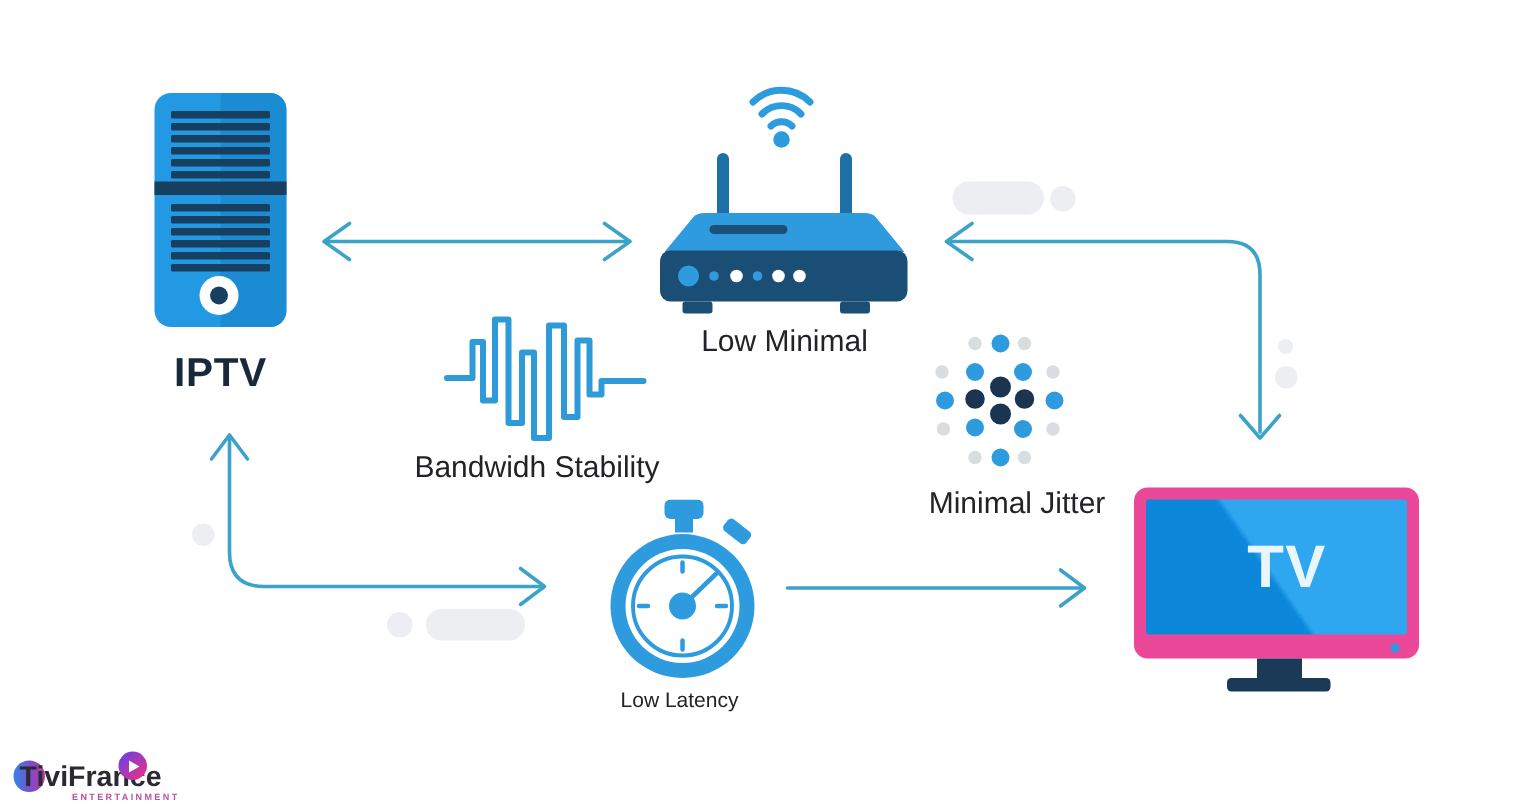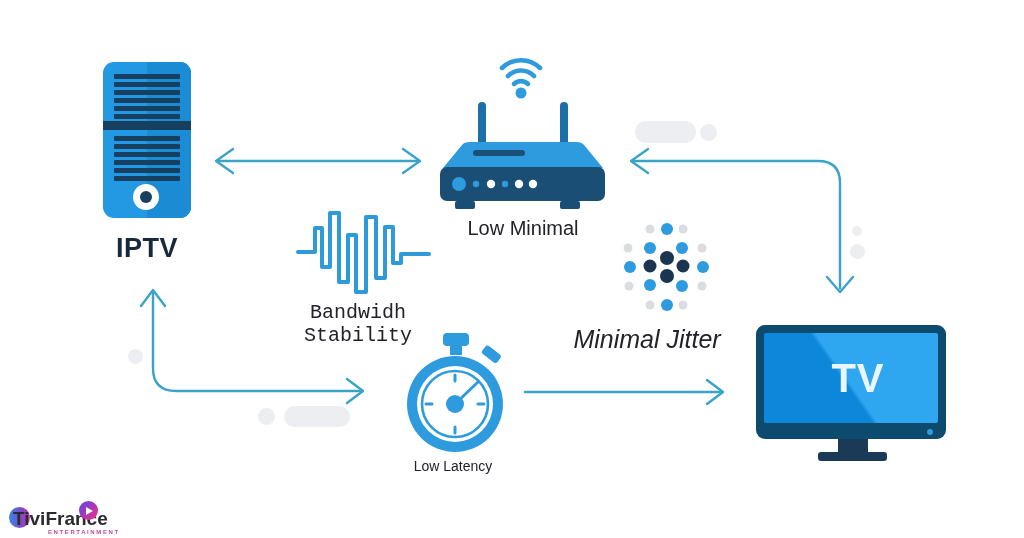--- a/index.html
+++ b/index.html
@@ -11,21 +11,21 @@
   .node-label{
     position:absolute;text-align:center;color:#222329;font-size:20px;
     font-family:"Liberation Sans",sans-serif;
   }
   .title-label{font-weight:700;font-size:27px;color:#18293C;letter-spacing:.5px;}
   .decor{position:absolute;background:#ECEEF1;}
   .decor.circle{border-radius:50%;}
   .decor.pill{border-radius:12px;}
   
   #tv-bezel{position:absolute;left:756px;top:325px;width:190px;height:114px;
-    background:#0c4a6e;border-radius:9px;}
+    background:#ec4899;border-radius:9px;}
   #tv-screen{position:absolute;left:8px;top:8px;width:174px;height:90px;
     background:linear-gradient(55deg,#0D87DA 0%,#0D87DA 46%,#2EA6F0 48%,#2EA6F0 100%);
     border-radius:2px;display:flex;align-items:center;justify-content:center;}
   #tv-screen .tv-text{color:#EAF6FF;font-size:40px;font-weight:700;padding-left:14px;letter-spacing:1px;}
   #tv-power-dot{position:absolute;right:13px;bottom:4px;width:6px;height:6px;border-radius:50%;background:#2E9BDF;}
   #tv-neck{position:absolute;left:838px;top:439px;width:30px;height:14px;background:#1B3A57;}
   #tv-base{position:absolute;left:818px;top:452px;width:69px;height:9px;background:#1B3A57;border-radius:3px;}
   
   #logo{position:absolute;left:8px;top:496px;width:120px;height:42px;}
   #logo-circle{position:absolute;left:1px;top:11px;width:21px;height:21px;border-radius:50%;
@@ -123,21 +123,21 @@
     <circle cx="95" cy="144" r="4.2" fill="#ffffff"></circle>
 
     <rect x="17" y="161" width="20" height="8" rx="2" fill="#1A4E74"></rect>
     <rect x="122" y="161" width="20" height="8" rx="2" fill="#1A4E74"></rect>
   </svg>
   <div class="node-label" style="left:438px;top:217px;width:170px;" data-bind="nodes.router.label">Low Minimal</div>
 
   <svg class="abs" style="left:293px;top:205px;" width="142" height="95" viewBox="0 0 142 95">
     <path d="M5,47 H22 V23 H29 V62 H37 V8 H46 V77 H55 V30 H63 V87 H73 V12 H83 V73 H92 V22 H100 V58 H108 V49 H136" fill="none" stroke="#2E9BD8" stroke-width="4" stroke-linejoin="round" stroke-linecap="round"></path>
   </svg>
-  <div class="node-label" style="left:268px;top:301px;width:180px;font-family:Liberation Mono, monospace;" data-bind="nodes.bandwidth.label">Bandwidh Stability</div>
+  <div class="node-label" style="left:268px;top:301px;width:180px;" data-bind="nodes.bandwidth.label">Bandwidh Stability</div>
 
   <svg class="abs" style="left:618px;top:218px;" width="100" height="100" viewBox="0 0 100 100">
     <g fill="#DADDE0">
       <circle cx="32" cy="11" r="4.5"></circle>
         <circle cx="65" cy="11" r="4.5"></circle>
       <circle cx="10" cy="30" r="4.5"></circle>
         <circle cx="84" cy="30" r="4.5"></circle>
       <circle cx="11" cy="68" r="4.5"></circle>
         <circle cx="84" cy="68" r="4.5"></circle>
       <circle cx="32" cy="87" r="4.5"></circle>
@@ -153,21 +153,21 @@
         <circle cx="64" cy="68" r="6"></circle>
       <circle cx="49" cy="87" r="6"></circle>
     </g>
     <g fill="#1B3450">
       <circle cx="49" cy="40" r="7"></circle>
       <circle cx="32" cy="48" r="6.5"></circle>
         <circle cx="65" cy="48" r="6.5"></circle>
       <circle cx="49" cy="58" r="7"></circle>
     </g>
   </svg>
-  <div class="node-label" style="left:572px;top:325px;width:150px;font-size:25px;font-style:italic;" data-bind="nodes.jitter.label">Minimal Jitter</div>
+  <div class="node-label" style="left:603px;top:325px;width:150px;font-size:20px;" data-bind="nodes.jitter.label">Minimal Jitter</div>
 
   <svg class="abs" style="left:402px;top:333px;" width="110" height="130" viewBox="0 0 110 130">
     <g fill="#2E9BDF">
       <rect x="41" y="0" width="26" height="13" rx="4"></rect>
       <rect x="48" y="10" width="12" height="12"></rect>
       <rect x="80" y="16" width="19" height="10" rx="3" transform="rotate(38 89 21)"></rect>
     </g>
     <circle cx="53" cy="71" r="48" fill="#2E9BDF"></circle>
     <circle cx="53" cy="71" r="38" fill="#ffffff"></circle>
     <circle cx="53" cy="71" r="33" fill="#ffffff" stroke="#2E9BDF" stroke-width="2.6"></circle>

